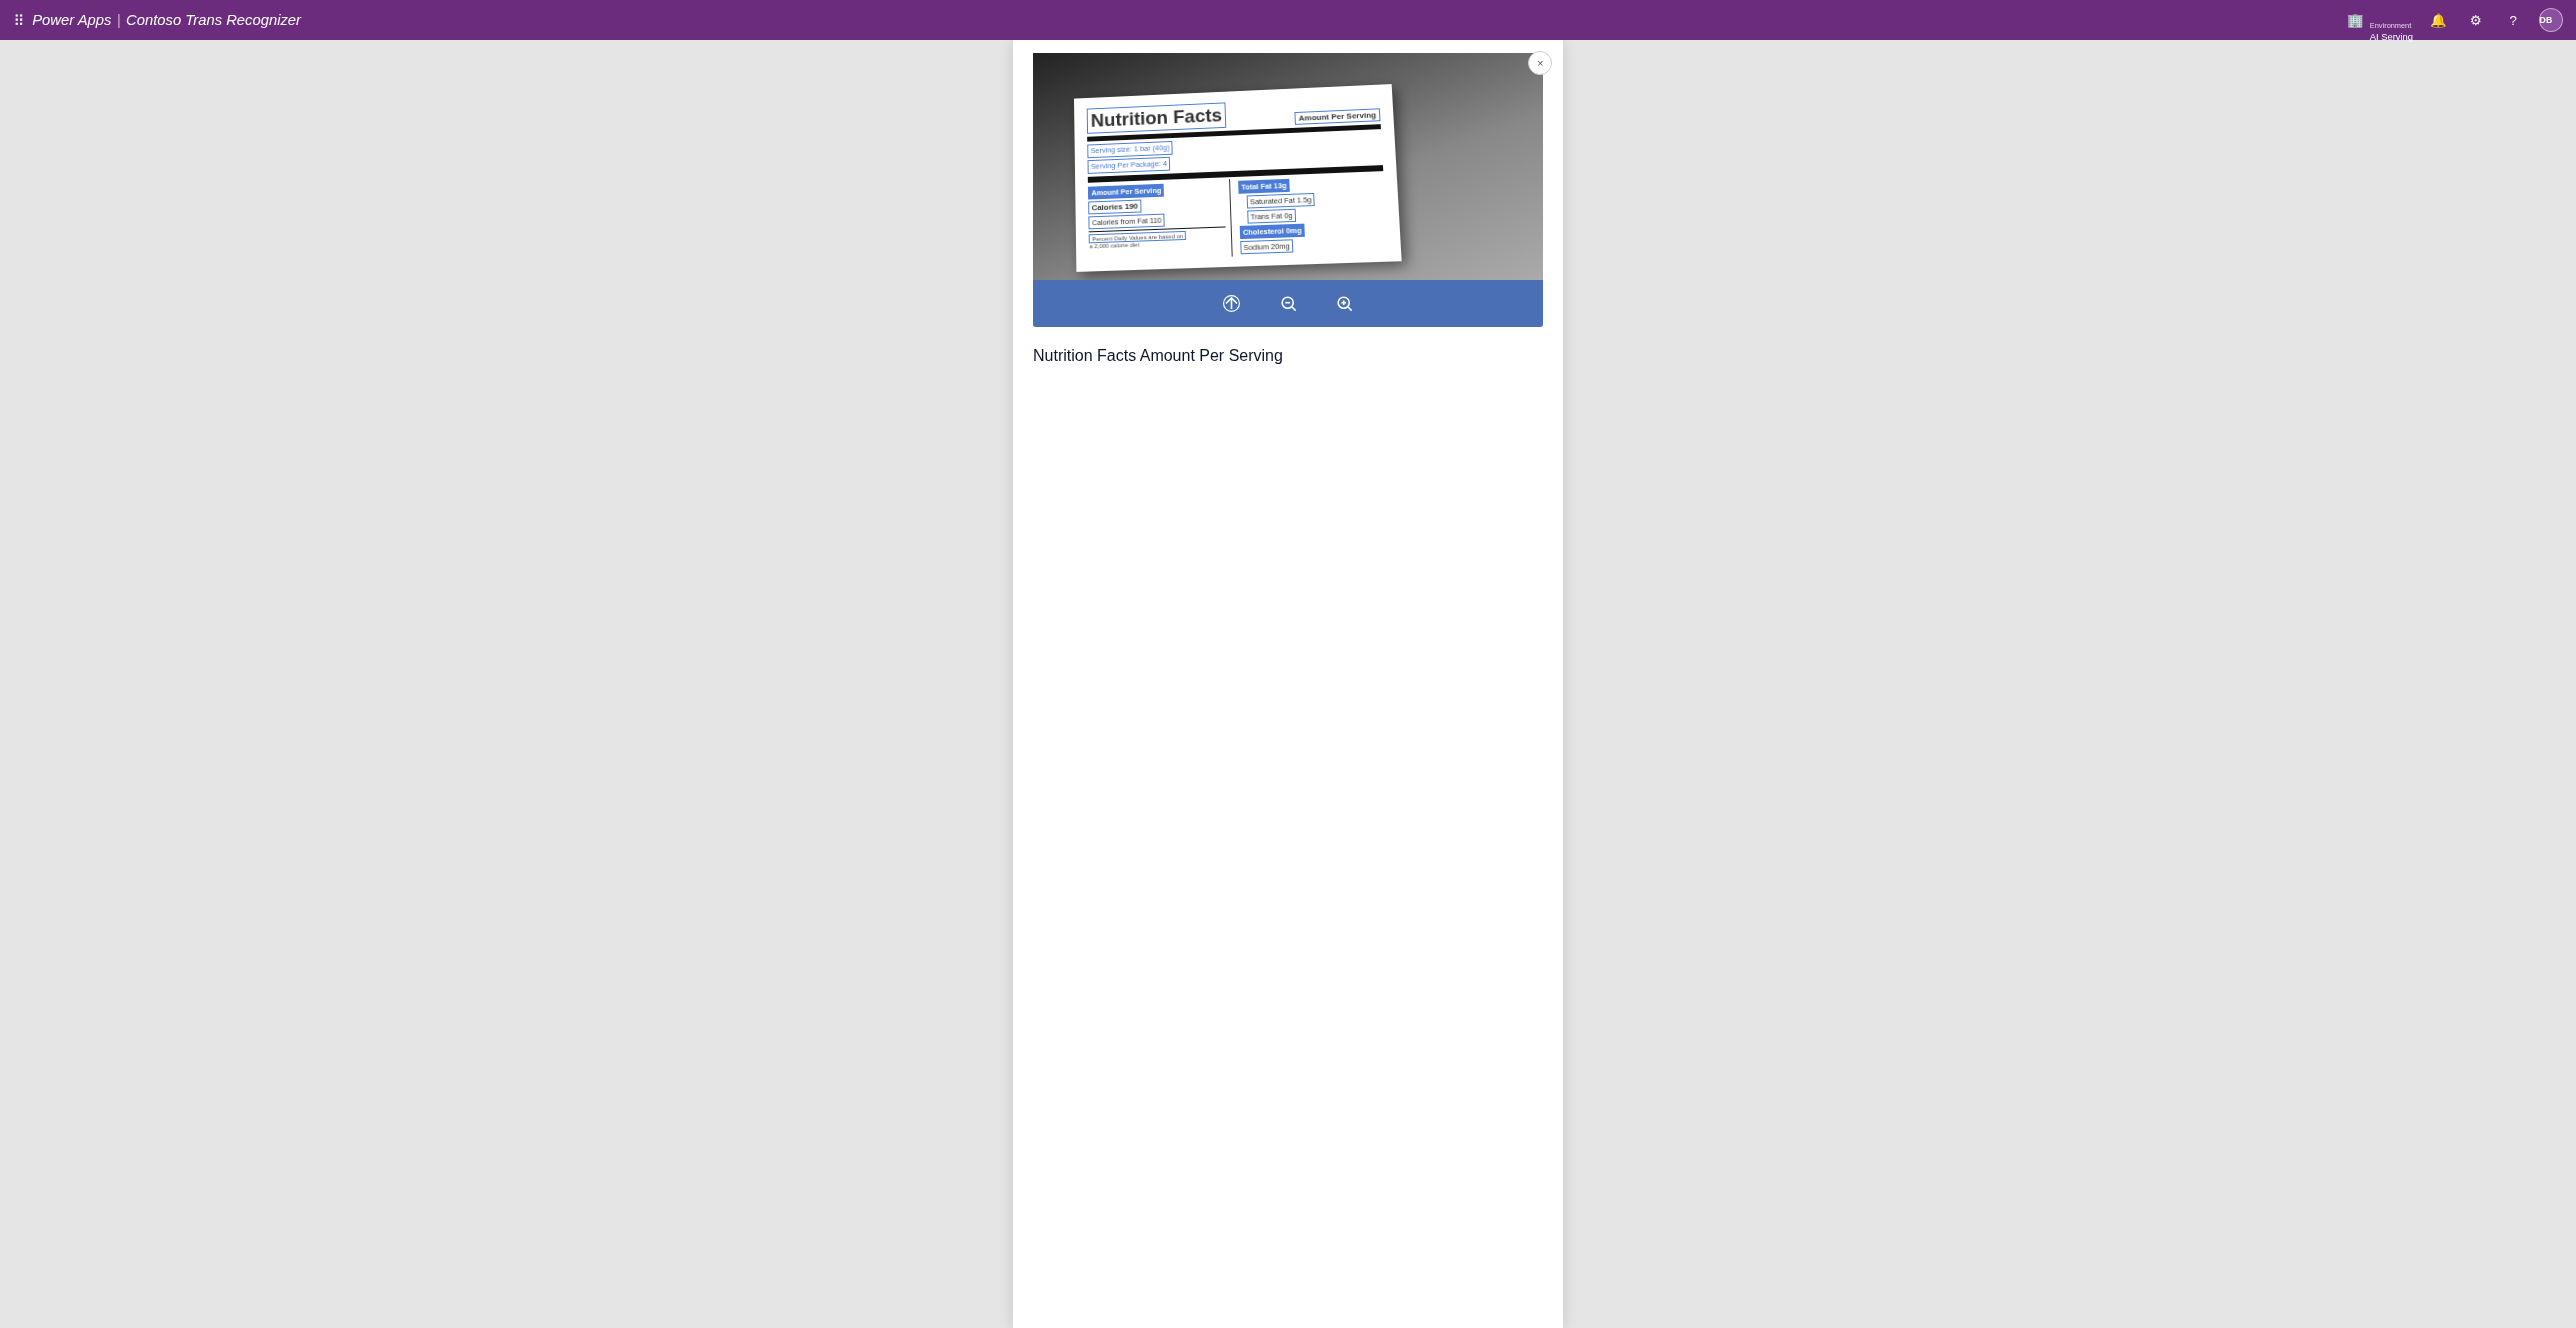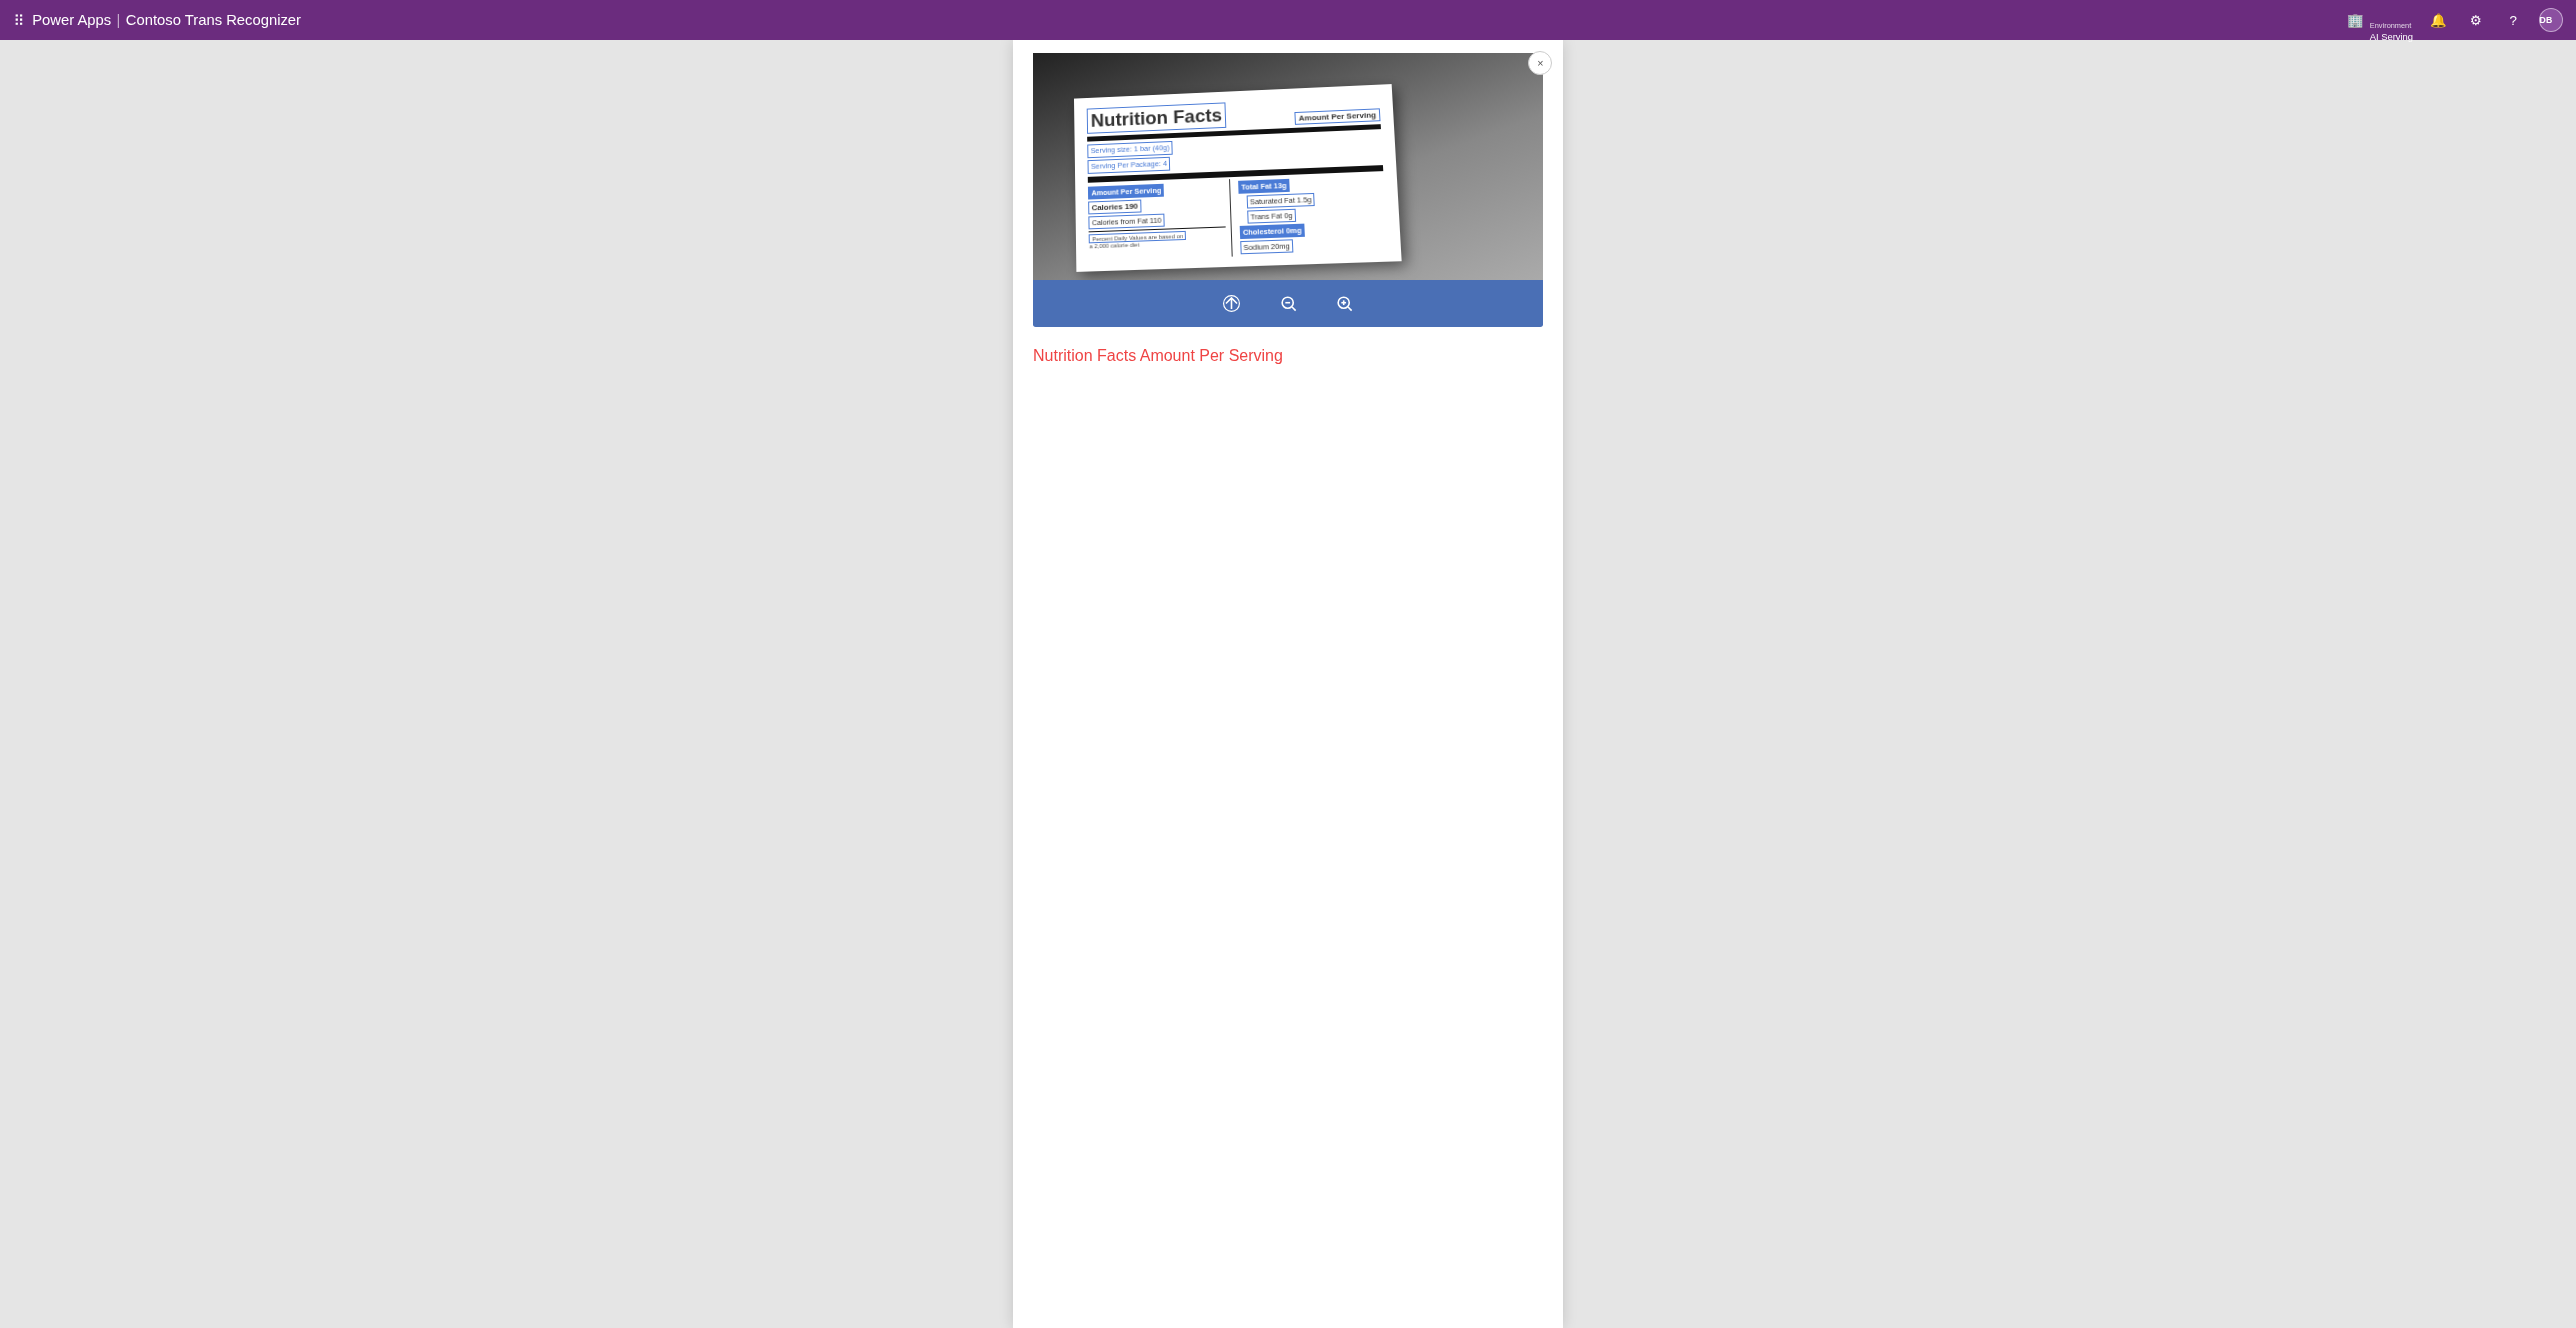--- a/index.html
+++ b/index.html
@@ -34,20 +34,21 @@
       font-size: 14.8px;
       cursor: pointer;
     }
     .topbar-title {
       color: white;
       font-size: 14.8px;
       font-weight: 400;
       display: flex;
       align-items: center;
       gap: 5.4px;
+      font-style: italic;
     }
     .topbar-separator {
       color: rgba(255,255,255,0.6);
       font-size: 14.8px;
     }
     .topbar-app-name {
       color: white;
       font-size: 14.8px;
       font-weight: 300;
     }
@@ -185,21 +186,21 @@
       font-size: 14.8px;
     }
 
     
     .extracted-text {
       width: 100%;
       padding: 20px 20px;
     }
     .extracted-text-content {
       font-size: 16px;
-      color: #ef4444;
+      color: #0f172a;
       font-weight: 400;
     }
 
     
     .nutrition-img-sim {
       width: 100%;
       max-width: 510px;
       background: linear-gradient(160deg, #222 0%, #555 30%, #888 60%, #aaa 100%);
       position: relative;
       overflow: hidden;

